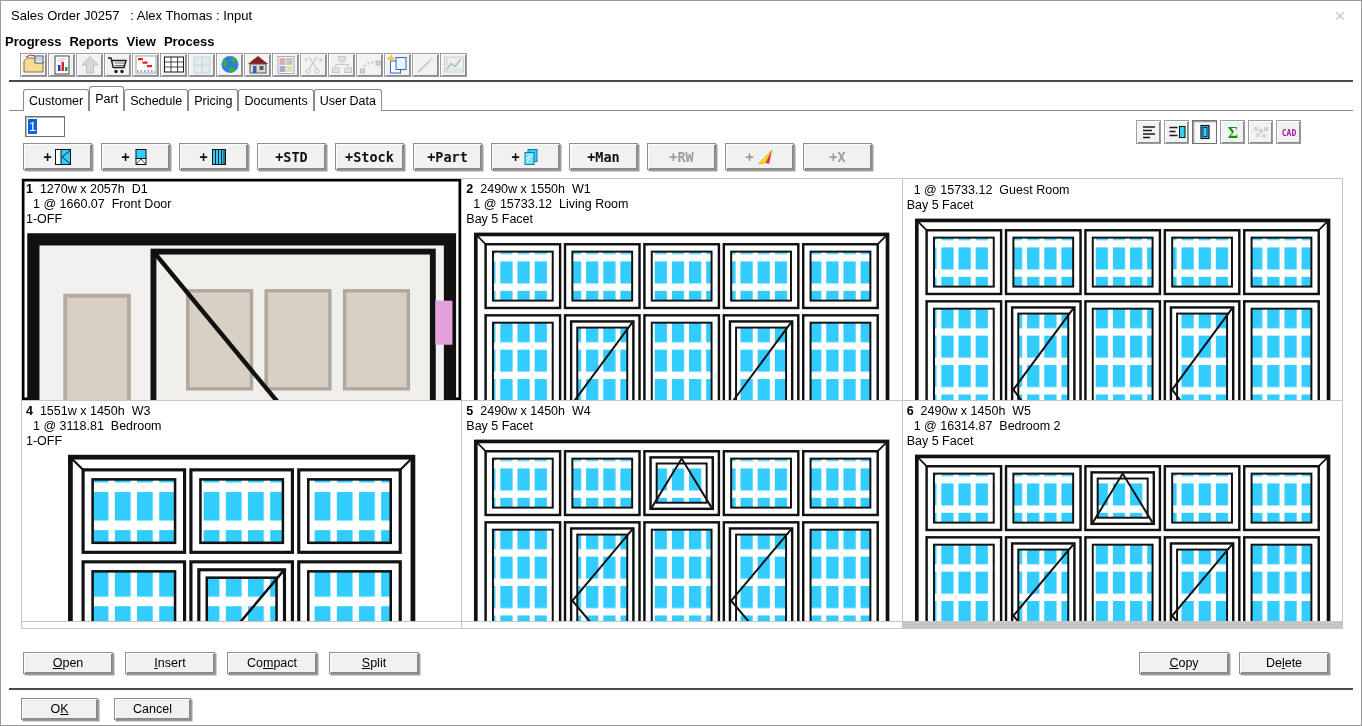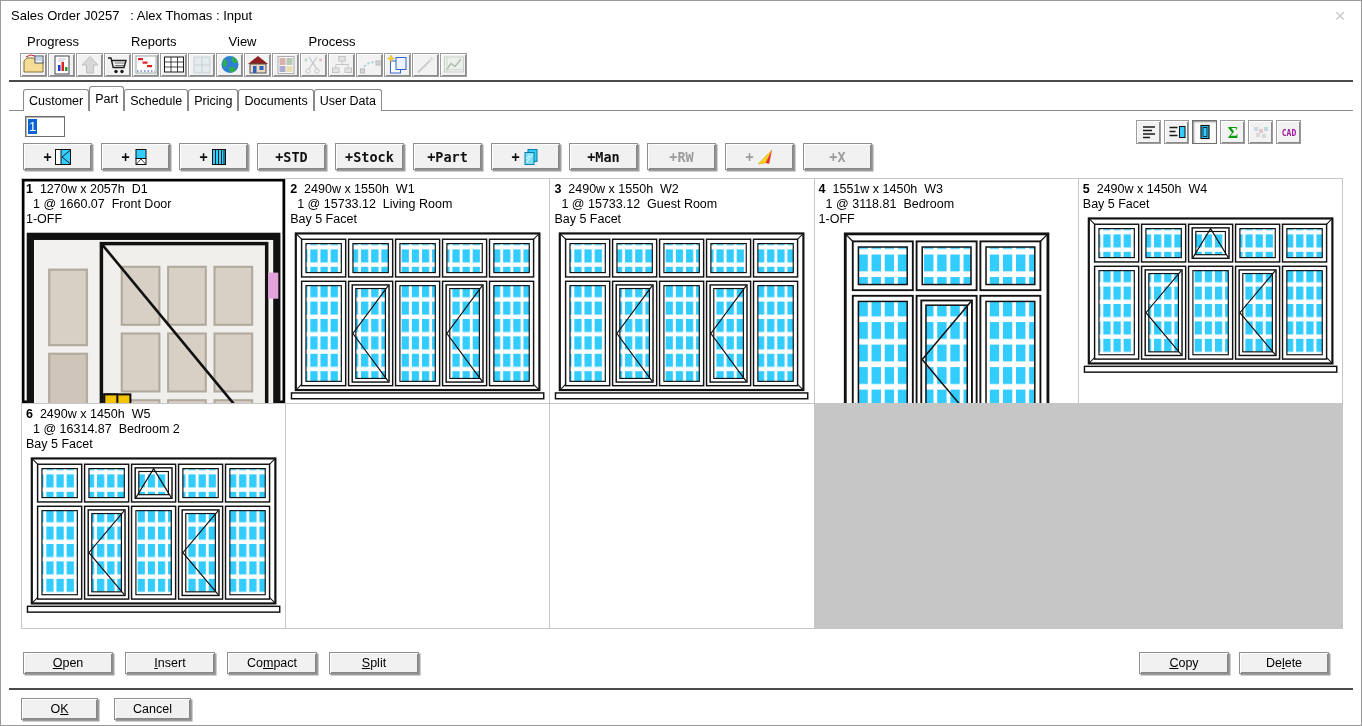--- a/index.html
+++ b/index.html
@@ -9,21 +9,21 @@
     position:relative; width:1362px; height:726px; background:#fff;
     border:1px solid #9a9a9a; overflow:hidden; font-size:13px; color:#000;
   }
   
   .titlebar { position:absolute; top:0; left:0; right:0; height:28px; background:#fff; }
   .title-text { position:absolute; left:10px; top:7px; font-size:13px; white-space:pre; }
   .close-x { position:absolute; right:8px; top:5px; width:26px; height:20px; text-align:center;
              color:#c9c9c9; font-size:14px; line-height:20px; cursor:default; }
   
   .menubar { position:absolute; top:28px; left:0; right:0; height:24px; display:flex; align-items:center; padding-left:0; }
-  .menu-item { padding:3px 26px; white-space:pre; }
+  .menu-item { padding:3px 4px; white-space:pre;font-weight:bold; }
   
   .toolbar { position:absolute; top:52px; left:19px; height:26px; display:flex; gap:1px; }
   .tbtn { width:27px; height:24px; background:#f2f2f2; border:1px solid #9c9c9c;
           box-shadow: inset 1px 1px 0 #ffffff, inset -1px -1px 0 #8a8a8a;
           display:flex; align-items:center; justify-content:center; }
   .tbtn svg { width:24px; height:22px; }
   .tbtn.faded svg { opacity:.5; filter:grayscale(35%); }
   .rule-dark { position:absolute; left:8px; right:8px; height:2px; background:#4a4a4a; }
   
   .tabline { position:absolute; top:109px; left:8px; right:8px; height:1px; background:#8a8a8a; }
@@ -48,21 +48,21 @@
   
   .addrow { position:absolute; top:142px; left:22px; display:flex; gap:9px; }
   .abtn { width:69px; height:27px; background:#f1f1f1; border:1px solid #8f8f8f;
           box-shadow: inset 1px 1px 0 #fff, inset -1px -1px 0 #878787, 1.5px 1.5px 0 #9e9e9e;
           display:flex; align-items:center; justify-content:center; gap:2px;
           font-family:"DejaVu Sans Mono","Liberation Mono",monospace; font-weight:bold; font-size:13.5px; color:#101010; }
   .abtn svg { width:18px; height:18px; }
   .abtn.disabled { color:#9b9b9b; }
   
   .grid { position:absolute; top:177px; left:20px; width:1322px; height:451px;
-          display:grid; grid-template-columns:repeat(5,1fr); grid-template-rows:1fr 1fr;
+          display:grid; grid-template-columns:repeat(3,1fr); grid-template-rows:1fr 1fr;
           gap:1px; background:#c6c6c6; border:1px solid #c6c6c6; }
   .cell { background:#fff; padding:3px 4px; overflow:hidden; position:relative; }
   .cell.selected { box-shadow: inset 0 0 0 2.5px #000; }
   .cell .l1 { font-size:12.5px; white-space:pre; }
   .cell .l1 .num { font-weight:bold; }
   .cell .l2 { font-size:12.5px; white-space:pre; padding-left:7px; margin-top:1px; }
   .cell .l3 { font-size:12.5px; white-space:pre; margin-top:1px; }
   .cell .draw { display:flex; justify-content:center; margin-top:6px; }
   
   .btn { background:#f1f1f1; border:1px solid #8f8f8f; height:22px;
@@ -402,21 +402,20 @@
             <rect x="110.19999999999999" y="39" width="20.4" height="62" fill="url(#gg)" stroke="#111" stroke-width="0.8"></rect>
             <path d="M132.6 37 L108.19999999999999 70 L132.6 103" fill="none" stroke="#111" stroke-width=".8"></path>
             <rect x="137.6" y="5" width="30.4" height="26" fill="#fff" stroke="#111" stroke-width="1"></rect>
             <rect x="140.6" y="8" width="24.4" height="20" fill="url(#gg)" stroke="#111" stroke-width="0.8"></rect>
             <rect x="137.6" y="34" width="30.4" height="72" fill="#fff" stroke="#111" stroke-width="1"></rect>
             <rect x="140.6" y="37" width="24.4" height="66" fill="url(#gg)" stroke="#111" stroke-width="0.8"></rect>
           </svg>
         </div>
       </div>
       <div class="cell">
-        <div class="l1"><span class="num">3</span><span>  </span><span>2490w x 1550h</span><span>  </span><span>W2</span></div>
         <div class="l2">1 @ 15733.12  Guest Room</div>
         <div class="l3">Bay 5 Facet</div>
         <div class="draw">
           <svg viewBox="0 0 176 116" xmlns="http://www.w3.org/2000/svg">
             <rect x="1" y="111" width="174" height="4" fill="#fff" stroke="#111"></rect>
             <rect x="4" y="1" width="168" height="108" fill="#fff" stroke="#111" stroke-width="1.5"></rect>
             <path d="M4 1l5 5M172 1l-5 5M4 109l5-5M172 109l-5-5" stroke="#111" stroke-width=".7"></path>
             <rect x="8" y="5" width="30.4" height="26" fill="#fff" stroke="#111" stroke-width="1"></rect>
             <rect x="11" y="8" width="24.4" height="20" fill="url(#gg)" stroke="#111" stroke-width="0.8"></rect>
             <rect x="8" y="34" width="30.4" height="72" fill="#fff" stroke="#111" stroke-width="1"></rect>

